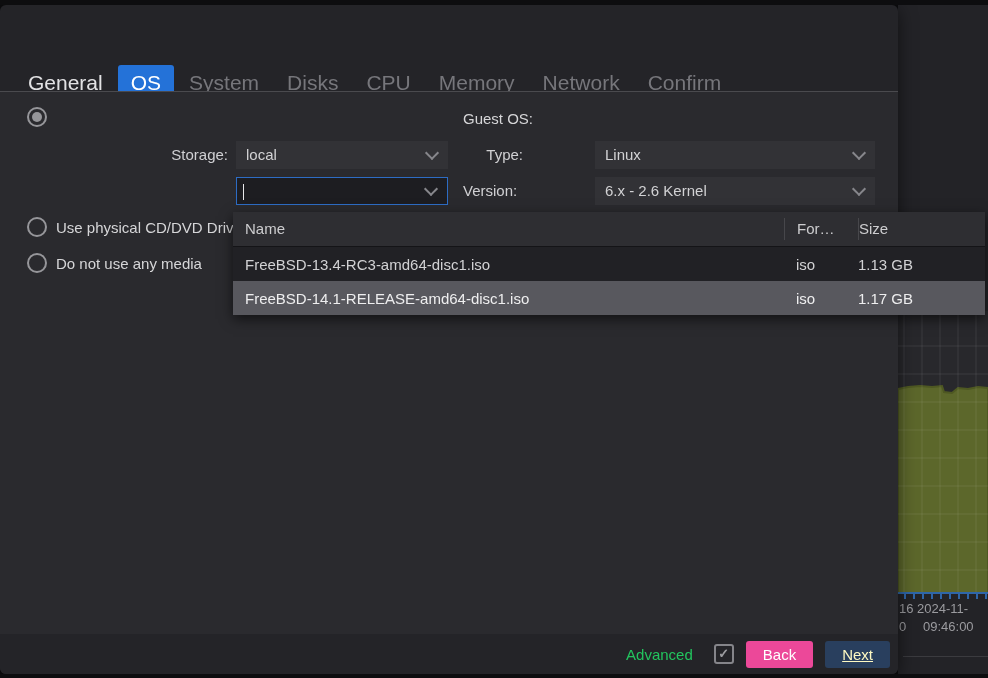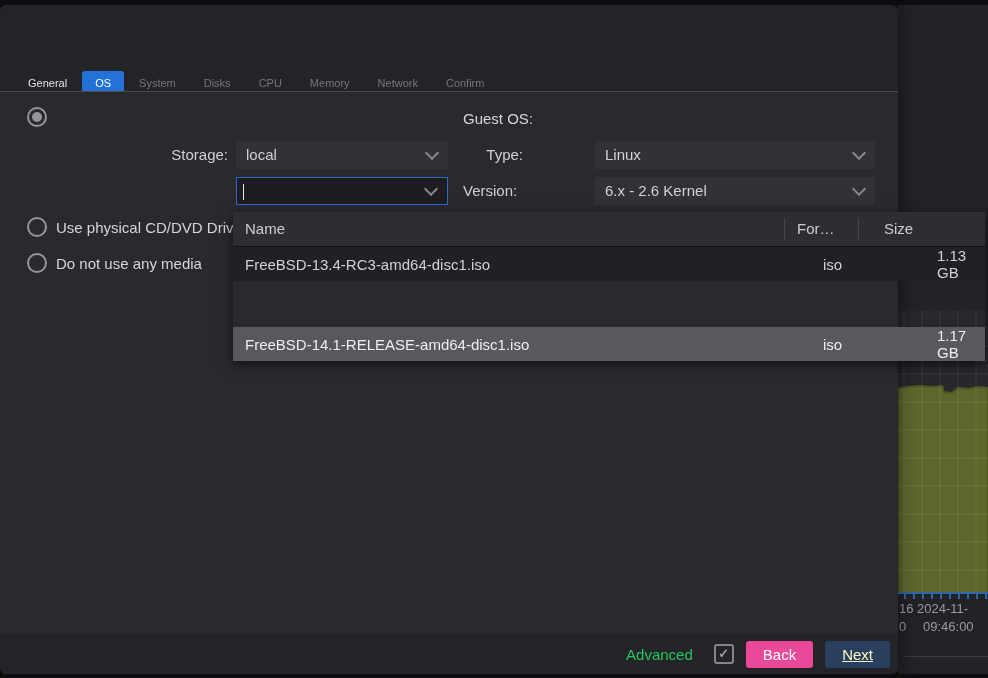--- a/index.html
+++ b/index.html
@@ -13,21 +13,21 @@
   .bg-xlabel{position:absolute;color:#9b9b9f;font-size:13px;white-space:nowrap;}
   .bg-sep{position:absolute;left:903px;top:656px;width:85px;height:1px;background:#3b3b3f;}
   
   .dialog{position:absolute;left:0;top:5px;width:898px;height:669px;background:#242428;
           border-radius:6px;box-shadow:0 4px 18px rgba(0,0,0,.55);}
   .dlg-header{position:absolute;left:0;top:0;width:100%;height:42px;}
   .dlg-title{position:absolute;left:12px;top:0;line-height:42px;font-size:16px;color:#3f95e4;}
   .close-btn{position:absolute;right:9px;top:10px;width:21px;height:21px;border:2px solid #4a8fd4;
              border-radius:50%;color:#4a8fd4;text-align:center;line-height:19px;font-size:15px;cursor:pointer;box-sizing:border-box;}
   .tabbar{position:absolute;left:0;top:42px;width:100%;height:44px;display:flex;align-items:center;padding-left:15px;box-sizing:border-box;}
-  .tab{font-size:11px;padding:6px 13px;margin-right:2px;border-radius:3px;color:#76767b;margin-top:28px;}
+  .tab{font-size:21px;padding:6px 13px;margin-right:2px;border-radius:3px;color:#76767b;margin-top:28px;}
   .tab.enabled{color:#e2e2e4;}
   .tab.active{background:#2472d8;color:#ffffff;}
   .dlg-body{position:absolute;left:0;top:86px;width:100%;height:543px;background:#2a2a2e;
             border-top:1px solid #4a4a4e;box-sizing:border-box;}
   
   .radio-row{position:absolute;display:flex;align-items:center;}
   .radio{width:16px;height:16px;border:2px solid #96969a;border-radius:50%;position:relative;flex:0 0 auto;}
   .radio.checked::after{content:"";position:absolute;left:3px;top:3px;width:10px;height:10px;border-radius:50%;background:#96969a;}
   .radio-label{margin-left:9px;font-size:15px;color:#d6d6d8;white-space:nowrap;}
   .flabel{position:absolute;font-size:15px;color:#d0d0d3;text-align:right;line-height:28px;}
@@ -43,25 +43,25 @@
               display:flex;align-items:center;justify-content:flex-end;padding-right:8px;box-sizing:border-box;border-radius:0 0 6px 6px;}
   .adv-label{font-size:15px;color:#22c55e;margin-right:21px;}
   .checkbox{width:16px;height:16px;border:2px solid #85858a;border-radius:3px;color:#9c9ca0;
             font-size:13px;line-height:15px;text-align:center;font-weight:bold;margin-right:12px;box-sizing:content-box;}
   .btn{height:27px;border-radius:3px;font-size:15px;border:none;padding:0 17px;cursor:pointer;}
   .btn.primary{background:#ec4899;color:#ffffff;margin-right:12px;}
   .btn.disabled{background:#293f5e;color:#fef9c3;cursor:default;text-decoration:underline;}
   
   .dropdown{position:absolute;left:233px;top:212px;width:752px;box-shadow:0 4px 12px rgba(0,0,0,.6);z-index:20;}
   .dd-header{display:flex;height:34px;background:#2e2e32;border-bottom:1px solid #141417;align-items:center;}
-  .dd-row{display:flex;height:34px;align-items:center;background:#212125;font-size:15px;color:#d2d2d4;cursor:pointer;gap:27px;}
-  .dd-row.hl{background:#58585e;color:#eeeeef;margin-top:46px;}
+  .dd-row{display:flex;height:34px;align-items:center;background:#212125;font-size:15px;color:#d2d2d4;cursor:pointer;}
+  .dd-row.hl{background:#58585e;color:#eeeeef;}
   .dd-col-name{width:551px;padding-left:12px;box-sizing:border-box;overflow:hidden;white-space:nowrap;}
   .dd-col-fmt{width:74px;padding-left:12px;box-sizing:border-box;}
-  .dd-col-size{flex:1;padding-left:25px;box-sizing:border-box;}
+  .dd-col-size{flex:1;padding-left:0;box-sizing:border-box;}
   .dd-header .hcell{font-size:15px;color:#cdcdcf;height:22px;line-height:22px;}
   .dd-header .dd-col-fmt,.dd-header .dd-col-size{border-left:1px solid #47474b;}
   .topstrip{position:absolute;left:0;top:0;width:988px;height:5px;background:#0d0d0f;}
   .botstrip{position:absolute;left:0;top:674px;width:988px;height:4px;background:#0d0d0f;}
 </style>
 </head>
 <body>
 
 <div id="screen">
 

